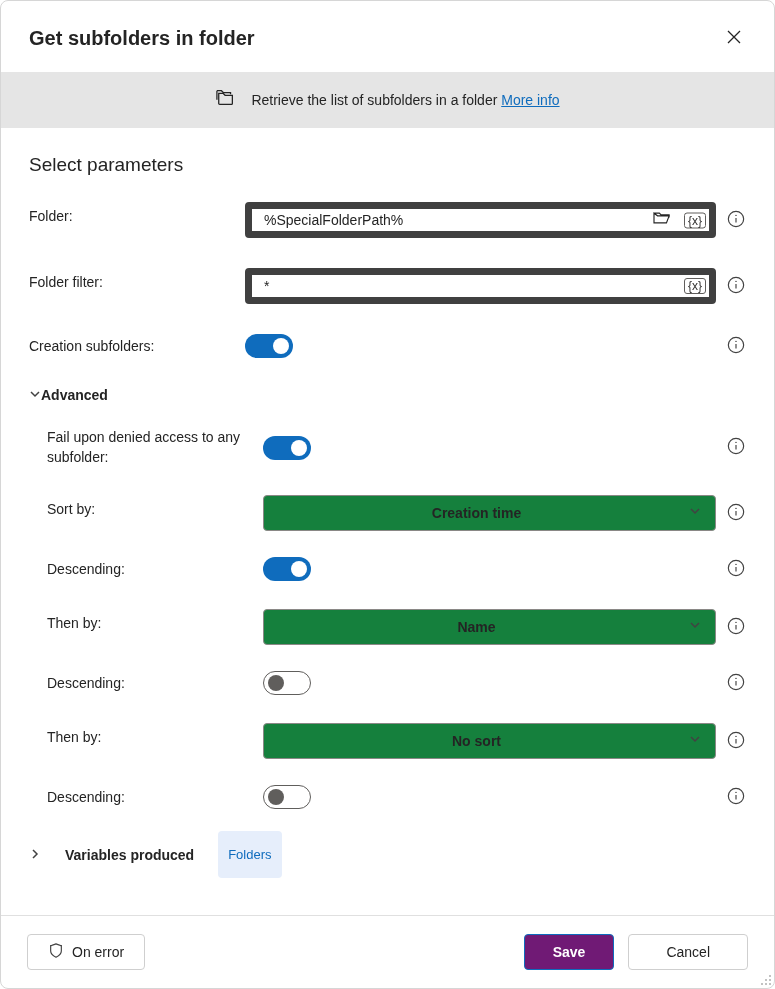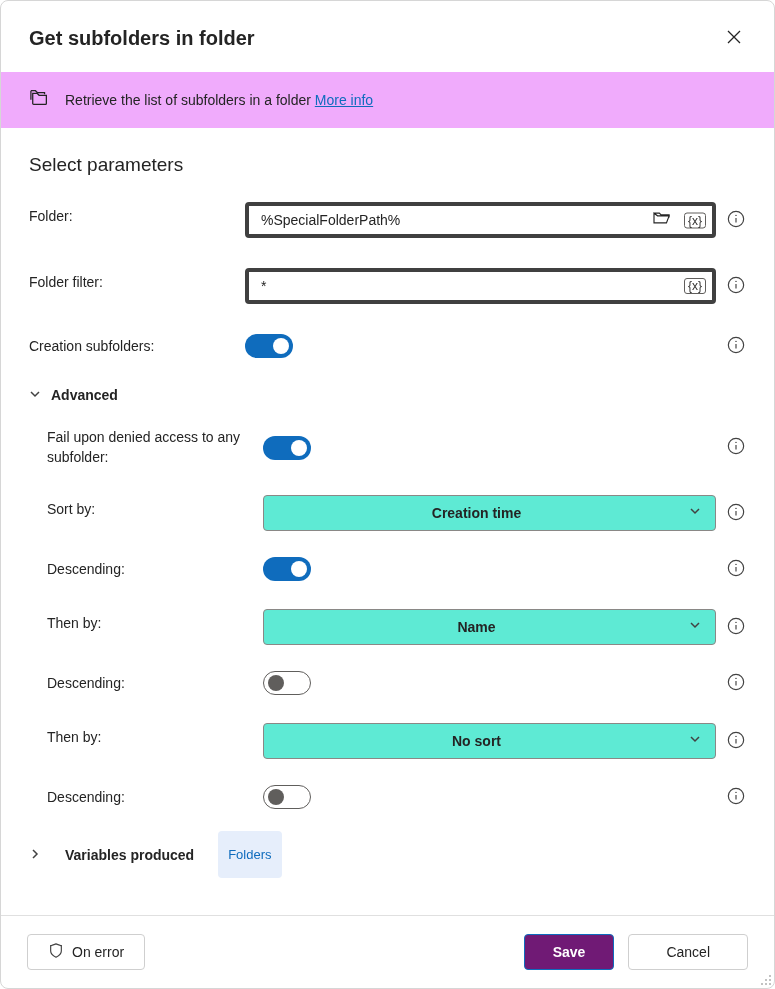--- a/index.html
+++ b/index.html
@@ -2,55 +2,55 @@
 <html><head>
 <meta charset="utf-8">
 <style>
   * { box-sizing: border-box; margin: 0; padding: 0; font-family: "Segoe UI", -apple-system, BlinkMacSystemFont, sans-serif; }
   body { background: #fff; width: 775px; height: 989px; position: relative; }
   .dialog { width: 775px; height: 989px; border: 1px solid #d6d6d6; border-radius: 8px; overflow: hidden; display: flex; flex-direction: column; position: relative; }
   .header { display: flex; justify-content: space-between; align-items: center; padding: 22px 26px 18px 28px; }
   .header h1 { font-size: 20px; font-weight: 600; color: #242424; }
   .close-btn { background: none; border: none; cursor: pointer; padding: 6px; }
   .close-btn svg { width: 16px; height: 16px; }
-  .info-banner { background: #f0abfc; display: flex; align-items: center; gap: 14px; padding: 16px 28px; }
+  .info-banner { background: #e5e5e5; display: flex; align-items: center; gap: 14px; padding: 16px 28px; justify-content: center; }
   .info-banner .folders-icon svg { width: 22px; height: 20px; }
   .info-banner .text { font-size: 14px; color: #242424; }
   .info-banner a { color: #0f6cbd; text-decoration: underline; }
   .body { flex: 1; overflow-y: auto; padding: 26px 28px 10px 28px; }
   .section-title { font-size: 19px; font-weight: 400; color: #242424; margin-bottom: 26px; }
   .row { display: flex; align-items: flex-start; margin-bottom: 30px; }
   .row.compact { margin-bottom: 26px; }
   .label { width: 216px; font-size: 14px; color: #242424; padding-top: 6px; flex-shrink: 0; }
   .control { flex: 1; display: flex; align-items: center; gap: 10px; }
   .control-main { flex: 1; position: relative; }
-  .text-input { width: 100%; height: 36px; border: 4px solid #404040; border-radius: 4px; padding: 0 70px 0 12px; font-size: 14px; color: #242424; outline: none; }
+  .text-input { width: 100%; height: 36px; border: 7px solid #404040; border-radius: 4px; padding: 0 70px 0 12px; font-size: 14px; color: #242424; outline: none; }
   .input-icons { position: absolute; right: 8px; top: 50%; transform: translateY(-50%); display: flex; gap: 8px; align-items: center; }
   .input-icon-btn { background: none; border: none; cursor: pointer; padding: 2px; display: flex; }
   .var-chip { border: 1px solid #605e5c; border-radius: 3px; padding: 0 3px; font-size: 12px; color: #323130; font-family: "Segoe UI", sans-serif; }
   .info-btn { background: none; border: none; cursor: pointer; width: 20px; height: 20px; display: flex; align-items: center; justify-content: center; }
   .info-btn svg { width: 18px; height: 18px; }
   .toggle { width: 48px; height: 24px; border-radius: 14px; position: relative; border: none; cursor: pointer; display: block; }
   .toggle.on { background: #0f6cbd; }
   .toggle.off { background: #fff; border: 1px solid #605e5c; }
   .toggle .knob { width: 16px; height: 16px; border-radius: 50%; position: absolute; top: 50%; transform: translateY(-50%); }
   .toggle.on .knob { background: #fff; right: 4px; }
   .toggle.off .knob { background: #605e5c; left: 4px; }
   .toggle-row { display: flex; align-items: center; margin-bottom: 28px; }
   .toggle-row .label { padding-top: 0; }
   .toggle-row .control { align-items: center; }
   .toggle-row .spacer { flex: 1; }
   .collapsible { margin-bottom: 22px; }
-  .collapsible-header { display: flex; align-items: center; gap: 10px; cursor: pointer; margin-bottom: 24px; }
+  .collapsible-header { display: flex; align-items: center; gap: 0; cursor: pointer; margin-bottom: 24px; }
   .collapsible-header .chev svg { width: 12px; height: 12px; }
   .collapsible-header .title { font-size: 14px; font-weight: 600; color: #242424; }
   .advanced-body { padding-left: 18px; }
   .advanced-body .label { width: 216px; }
   .select-wrap { position: relative; width: 100%; }
-  .select { width: 100%; height: 36px; border: 1px solid #8a8886; border-radius: 4px; padding: 0 40px 0 14px; font-size: 14px; color: #242424; background: #5eead4; appearance: none; cursor: pointer; outline: none; font-weight: 600; text-align: center; }
+  .select { width: 100%; height: 36px; border: 1px solid #8a8886; border-radius: 4px; padding: 0 40px 0 14px; font-size: 14px; color: #242424; background: #15803d; appearance: none; cursor: pointer; outline: none; font-weight: 600; text-align: center; }
   .select-chev { position: absolute; right: 14px; top: 50%; transform: translateY(-50%); pointer-events: none; }
   .select-chev svg { width: 14px; height: 14px; }
   .vars-row { display: flex; align-items: center; gap: 24px; margin-top: 6px; }
   .vars-row .chev svg { width: 12px; height: 12px; }
   .vars-row .title { font-size: 14px; font-weight: 600; color: #242424; }
   .badge { background: #e6eefb; color: #0f6cbd; font-size: 13px; padding: 16px 10px; border-radius: 4px; }
   .footer { border-top: 1px solid #e0e0e0; padding: 18px 26px; display: flex; align-items: center; gap: 14px; }
   .footer .spacer { flex: 1; }
   .btn { height: 36px; padding: 0 20px; border-radius: 4px; font-size: 14px; cursor: pointer; display: inline-flex; align-items: center; gap: 8px; }
   .btn-secondary { background: #fff; border: 1px solid #cfcfcf; color: #242424; }

